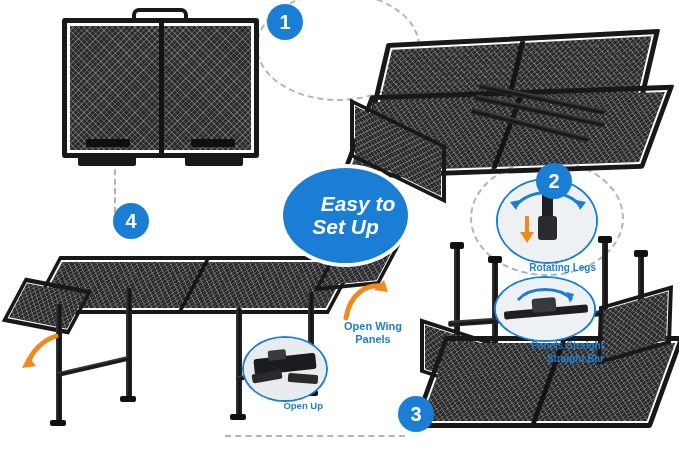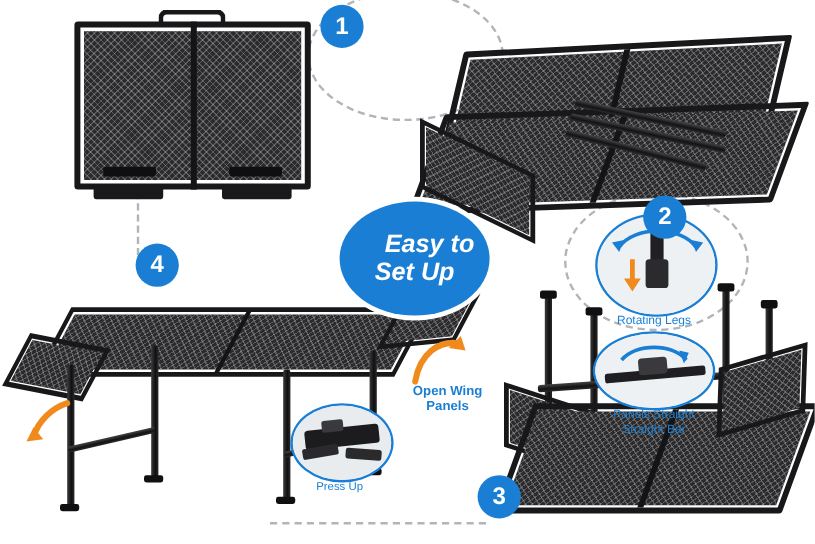--- a/index.html
+++ b/index.html
@@ -197,22 +197,22 @@
     top: 248px;
     width: 375px;
     height: 200px;
     z-index: 10;
   }
 
   .sublabel {
     position: absolute;
     color: #1a7fd4;
     font-size: 9.5px;
-    font-weight: normal;
-    text-align: center;
+    font-weight: bold;
+    text-align: right;
     z-index: 27;
   }
 
   .arrow-orange {
     position: absolute;
     z-index: 24;
   }
 </style>
 </head>
 <body>
@@ -362,21 +362,21 @@
   </div>
 
   <div class="inset-circle" style="left:242px; top:336px; width:82px; height:62px; border-radius:50%;">
     <div class="abs" style="left:0;top:0;right:0;bottom:0;background:#e9ecef;"></div>
     <div class="abs" style="left:10px; top:18px; width:62px; height:16px; background:#1c1c1e; border-radius:3px; transform: rotate(-6deg);"></div>
     <div class="abs" style="left:24px; top:12px; width:18px; height:10px; background:#3a3a3c; border-radius:2px; transform: rotate(-6deg);"></div>
     <div class="abs" style="left:8px; top:34px; width:30px; height:9px; background:#2a2a2c; border-radius:2px; transform: rotate(-10deg);"></div>
     <div class="abs" style="left:44px; top:36px; width:30px; height:9px; background:#2a2a2c; border-radius:2px; transform: rotate(4deg);"></div>
   </div>
   <div class="sublabel" style="left:243px; top:400px; width:80px;">
-    <span>Press Up</span>
+    <span>Open Up</span>
   </div>
 
   <div class="inset-circle" style="left:496px; top:178px; width:98px; height:82px;">
     <div class="abs" style="left:0;top:0;right:0;bottom:0;background:#eef1f4;"></div>
 
     <div class="abs" style="left:44px; top:8px; width:11px; height:30px; background:#202022; border-radius:2px;"></div>
     <div class="abs" style="left:40px; top:36px; width:19px; height:24px; background:#2b2b2e; border-radius:3px;"></div>
 
     <svg class="abs" style="left:10px; top:6px;" width="80" height="26" viewBox="0 0 80 26">
       <path d="M8 20 C 20 2, 60 2, 72 20" stroke="#1a7fd4" stroke-width="3" fill="none"></path>

